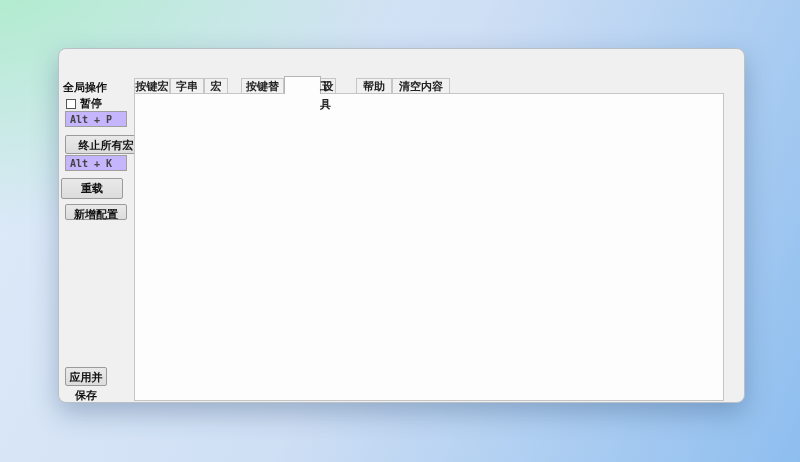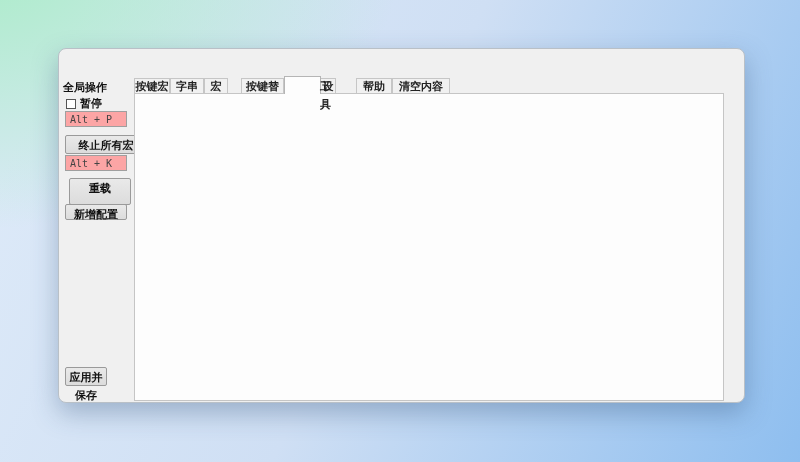--- a/index.html
+++ b/index.html
@@ -31,21 +31,21 @@
     font-size:11px;font-weight:700;color:#111;}
   .cbrow{position:absolute;font-size:11px;font-weight:700;color:#111;display:flex;align-items:center;gap:4px;}
   .cb{width:10px;height:10px;border:1px solid #555;background:#fff;display:inline-block;
     font-size:10px;line-height:9px;text-align:center;color:#111;box-sizing:border-box;}
   .hotkey{position:absolute;background:#ececec;border:1px solid #9f9f9f;
     font-family:"DejaVu Sans Mono", monospace;font-size:10px;color:#444;
     line-height:15px;padding:0 4px;box-sizing:border-box;height:16px;}
   .sbtn{position:absolute;background:linear-gradient(#e9e9e9,#dcdcdc);border:1px solid #9a9a9a;
     border-radius:2px;font-size:11px;font-weight:700;color:#111;text-align:center;
     box-sizing:border-box;cursor:default;}
-  .side .hotkey{background:#fca5a5;}
+  .side .hotkey{background:#c4b5fd;font-weight:bold;}
   
   .tab{position:absolute;top:29px;height:15px;background:#f1f1f1;border:1px solid #c6c6c6;
     border-bottom:none;font-size:11px;font-weight:700;color:#222;text-align:center;
     line-height:15px;box-sizing:border-box;z-index:1;}
   .tab.active{top:27px;height:18px;line-height:18px;background:#fdfdfd;border-color:#b5b5b5;z-index:3;}
   
   .panel{position:absolute;left:75px;top:44px;width:590px;height:308px;
     background:#fdfdfd;border:1px solid #c5c5c5;box-sizing:border-box;z-index:2;}
   .lbl{position:absolute;font-size:11px;font-weight:700;color:#111;white-space:nowrap;}
   .inp{position:absolute;height:15px;background:#fff;border:1px solid #8a8a8a;
@@ -75,21 +75,21 @@
 
   <div class="side">
     <div class="side-title">全局操作</div>
     <div class="cbrow" style="left:7px;top:47px;">
       <span class="cb"></span>
       <span>暂停</span>
     </div>
     <div class="hotkey" style="left:6px;top:62px;width:62px;">Alt + P</div>
     <div class="sbtn" style="left:6px;top:86px;width:82px;height:19px;line-height:18px;">终止所有宏</div>
     <div class="hotkey" style="left:6px;top:106px;width:62px;">Alt + K</div>
-    <div class="sbtn" style="left:10px;top:129px;width:62px;height:27px;line-height:18px;">重载</div>
+    <div class="sbtn" style="left:2px;top:129px;width:62px;height:21px;line-height:18px;">重载</div>
     <div class="sbtn" style="left:6px;top:155px;width:62px;height:16px;line-height:18px;">新增配置</div>
     <div class="sbtn" style="left:6px;top:318px;width:42px;height:19px;line-height:18px;">应用并保存</div>
   </div>
 
   <div class="tab" style="left:75px;width:36px;">按键宏</div>
   <div class="tab" style="left:111px;width:34px;">字串宏</div>
   <div class="tab" style="left:145px;width:24px;">宏</div>
   <div class="tab" style="left:182px;width:43px;">按键替换</div>
   <div class="tab active" style="left:225px;width:36px;padding-left:35px;">工具</div>
   <div class="tab" style="left:261px;width:16px;">设置</div>

